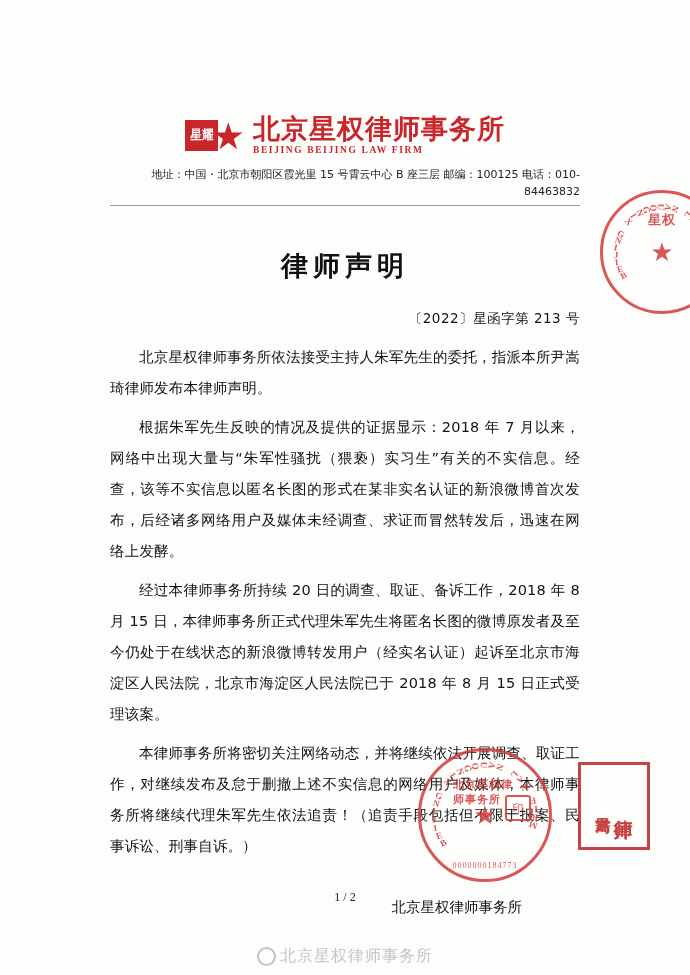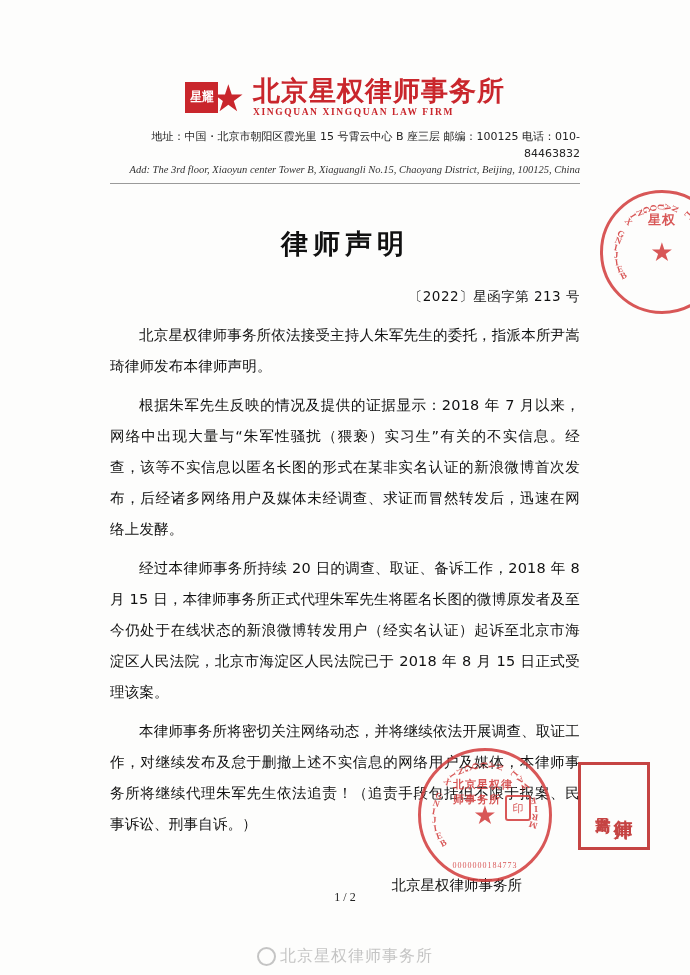--- a/index.html
+++ b/index.html
@@ -18,21 +18,21 @@
   .page {
     position: relative;
     width: 690px;
     height: 975px;
     background: #fdfdfc;
   }
 
   
   .letterhead {
     position: relative;
-    padding-top: 76px;
+    padding-top: 114px;
     text-align: center;
   }
   .logo-row {
     display: flex;
     align-items: center;
     justify-content: center;
     gap: 10px;
   }
   .star-badge {
     position: relative;
@@ -318,26 +318,25 @@
   <div class="letterhead">
     <div class="logo-row">
       <div class="star-badge">
         <div class="sq">
             <span>星耀</span>
           </div>
         <div class="bigstar">★</div>
       </div>
       <div class="firm-names">
         <div class="firm-cn">北京星权律师事务所</div>
-        <div class="firm-en">XINGQUAN XINGQUAN LAW FIRM</div>
+        <div class="firm-en">BEIJING BEIJING LAW FIRM</div>
       </div>
     </div>
     <div class="addr-block">
       <div class="addr-cn">地址：中国・北京市朝阳区霞光里 15 号霄云中心 B 座三层   邮编：100125   电话：010-84463832</div>
-      <div class="addr-en">Add: The 3rd floor, Xiaoyun center Tower B, Xiaguangli No.15, Chaoyang District, Beijing, 100125, China</div>
     </div>
     <div class="hrule"></div>
   </div>
 
   <div class="doc-title">律师声明</div>
   <div class="doc-number">〔2022〕星函字第 213 号</div>
 
   <div class="body-wrap">
     <p class="para">北京星权律师事务所依法接受主持人朱军先生的委托，指派本所尹嵩琦律师发布本律师声明。</p>
     <p class="para">根据朱军先生反映的情况及提供的证据显示：2018 年 7 月以来，网络中出现大量与“朱军性骚扰（猥亵）实习生”有关的不实信息。经查，该等不实信息以匿名长图的形式在某非实名认证的新浪微博首次发布，后经诸多网络用户及媒体未经调查、求证而冒然转发后，迅速在网络上发酵。</p>

